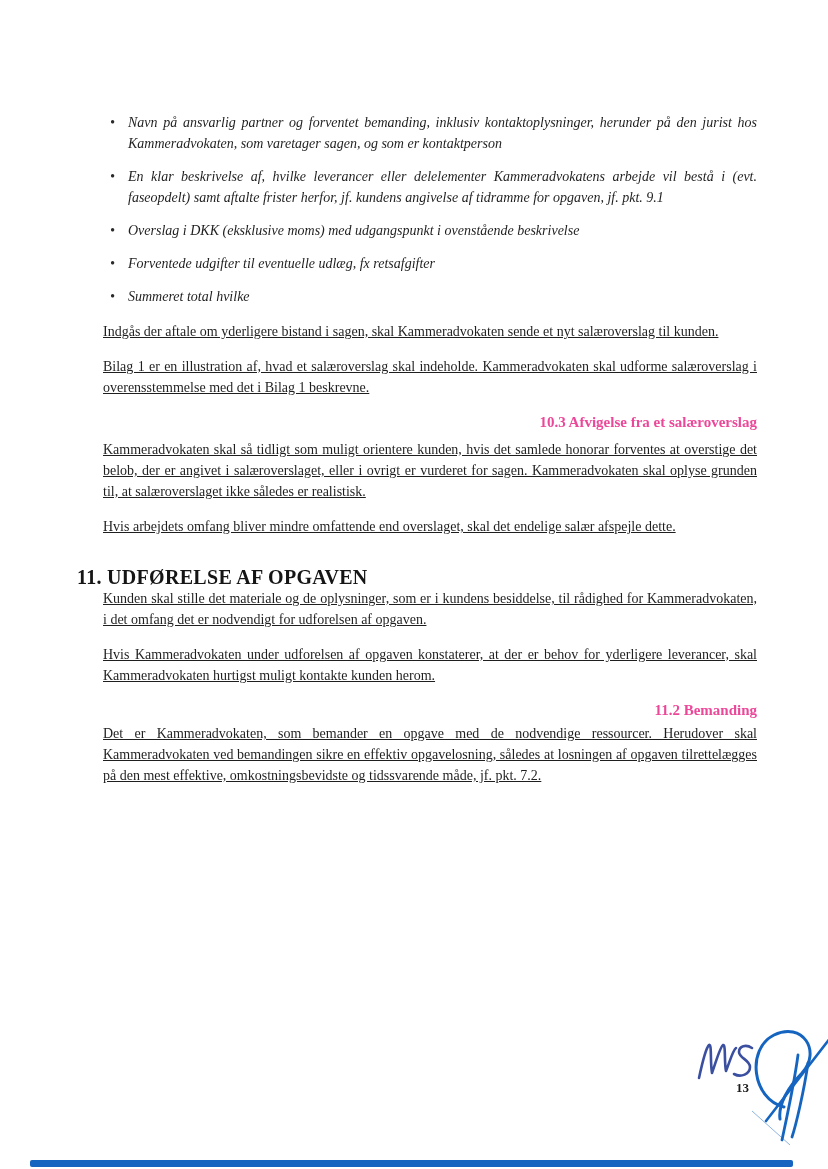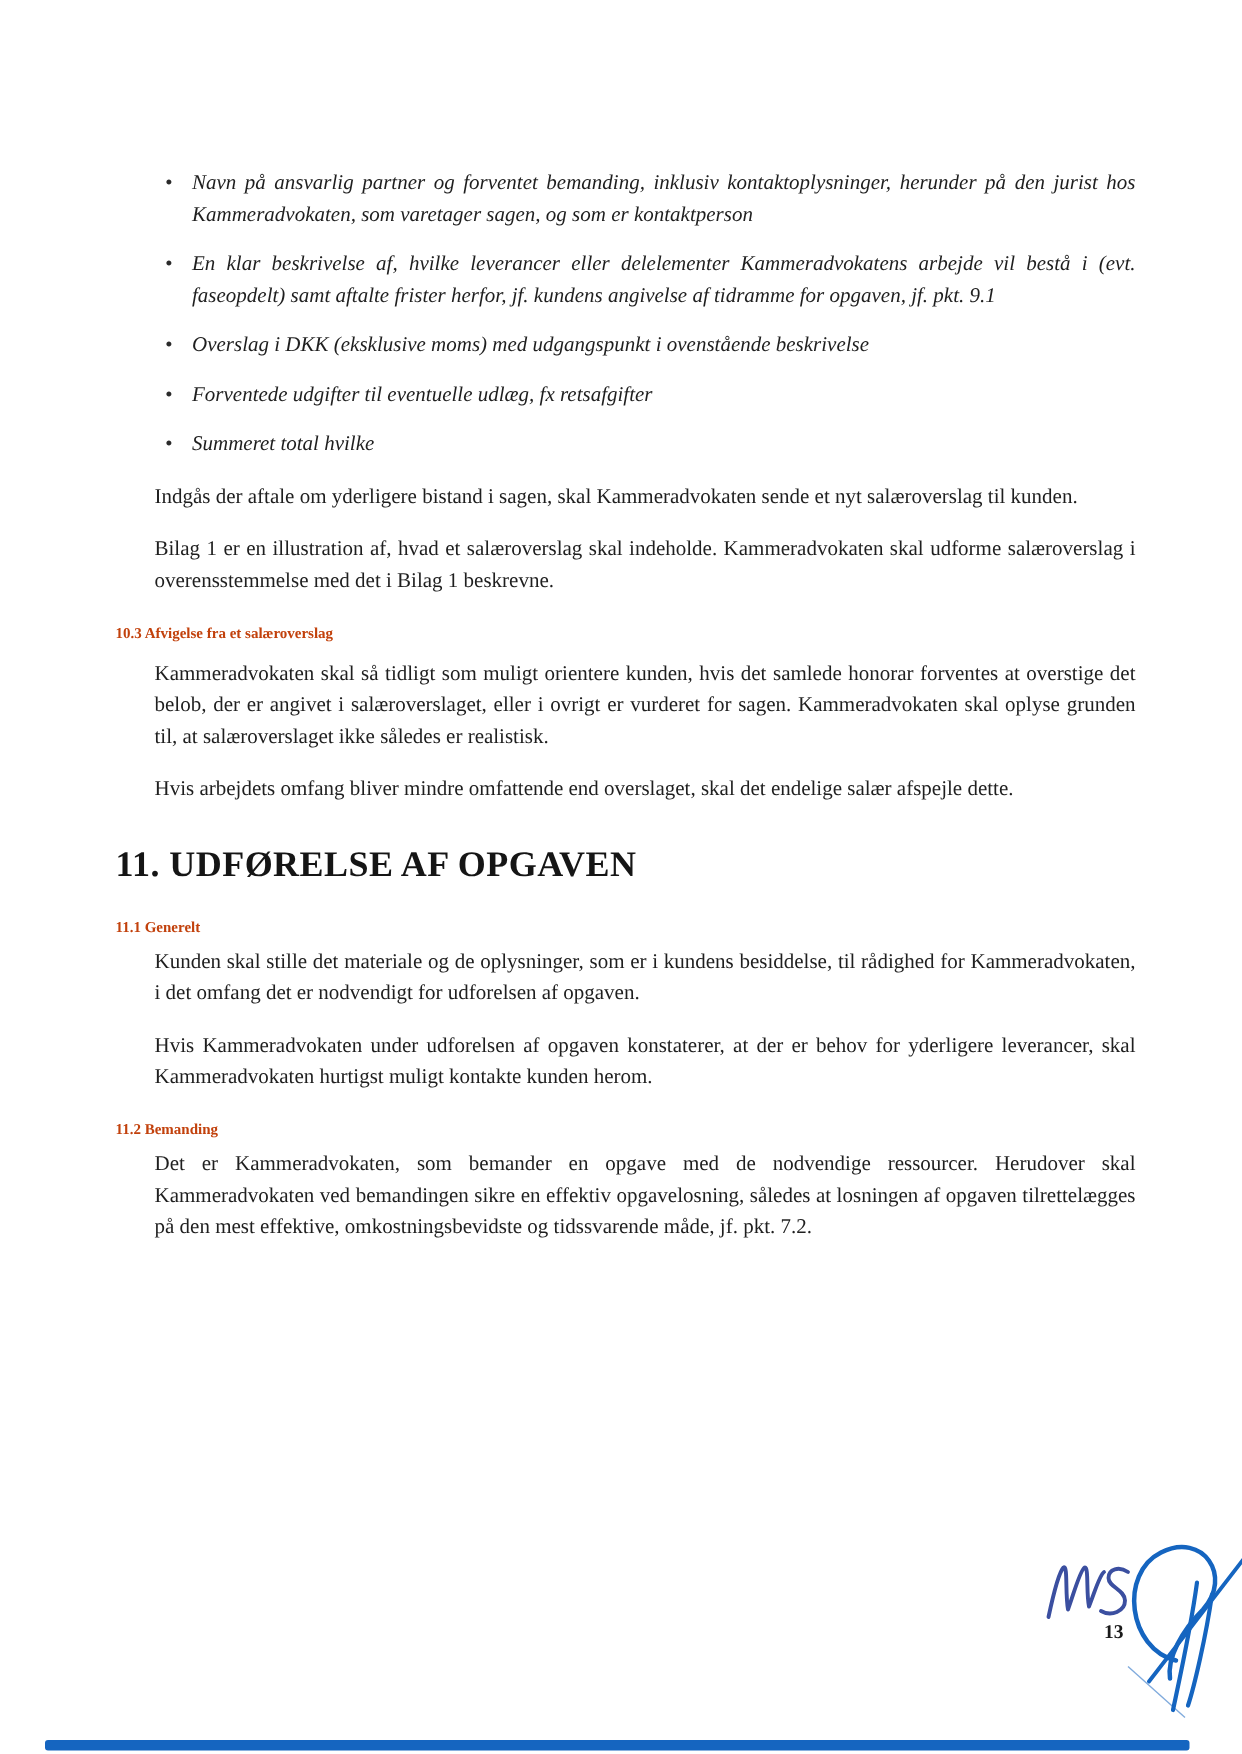--- a/index.html
+++ b/index.html
@@ -37,30 +37,31 @@
     content: "\2022";
     position: absolute;
     left: 7px;
     top: 0;
     font-size: 14px;
     color: #2a2a2a;
   }
   p.body-par {
     margin: 0 0 14px 26px;
     width: 654px;
+    text-decoration: underline;
   }
   h3.sub-head {
-    font-size: 10px;
+    font-size: 15px;
     font-weight: bold;
-    color: #c2410c;
+    color: #ec4899;
     margin: 14px 0 6px 0;
-    text-align: left;
+    text-align: right;
   }
   h2.major-head {
-    font-size: 24px;
+    font-size: 20px;
     font-weight: bold;
     letter-spacing: 0.3px;
     color: #151515;
     margin: 30px 0 0 0;
     text-align: left;
   }
   h3.h111 { margin-top: 20px; margin-bottom: 2px; }
   h3.h112 { margin-top: 4px; margin-bottom: 2px; }
   .sig-area { position: absolute; left: 648px; top: 1020px; width: 188px; height: 130px; }
   .sig-initials { position: absolute; left: 48px; top: 16px; }
@@ -101,21 +102,20 @@
 
     <p class="body-par">Indgås der aftale om yderligere bistand i sagen, skal Kammeradvokaten sende et nyt salæroverslag til kunden.</p>
     <p class="body-par">Bilag 1 er en illustration af, hvad et salæroverslag skal indeholde. Kammeradvokaten skal udforme salæroverslag i overensstemmelse med det i Bilag 1 beskrevne.</p>
 
     <h3 class="sub-head">10.3 Afvigelse fra et salæroverslag</h3>
     <p class="body-par">Kammeradvokaten skal så tidligt som muligt orientere kunden, hvis det samlede honorar forventes at overstige det belob, der er angivet i salæroverslaget, eller i ovrigt er vurderet for sagen. Kammeradvokaten skal oplyse grunden til, at salæroverslaget ikke således er realistisk.</p>
     <p class="body-par">Hvis arbejdets omfang bliver mindre omfattende end overslaget, skal det endelige salær afspejle dette.</p>
 
     <h2 class="major-head">11. UDFØRELSE AF OPGAVEN</h2>
 
-    <h3 class="sub-head h111">11.1 Generelt</h3>
     <p class="body-par">Kunden skal stille det materiale og de oplysninger, som er i kundens besiddelse, til rådighed for Kammeradvokaten, i det omfang det er nodvendigt for udforelsen af opgaven.</p>
     <p class="body-par">Hvis Kammeradvokaten under udforelsen af opgaven konstaterer, at der er behov for yderligere leverancer, skal Kammeradvokaten hurtigst muligt kontakte kunden herom.</p>
 
     <h3 class="sub-head h112">11.2 Bemanding</h3>
     <p class="body-par">Det er Kammeradvokaten, som bemander en opgave med de nodvendige ressourcer. Herudover skal Kammeradvokaten ved bemandingen sikre en effektiv opgavelosning, således at losningen af opgaven tilrettelægges på den mest effektive, omkostningsbevidste og tidssvarende måde, jf. pkt. 7.2.</p>
 
   </div>
 
   <div class="sig-area">
     <span class="page-number">13</span>

